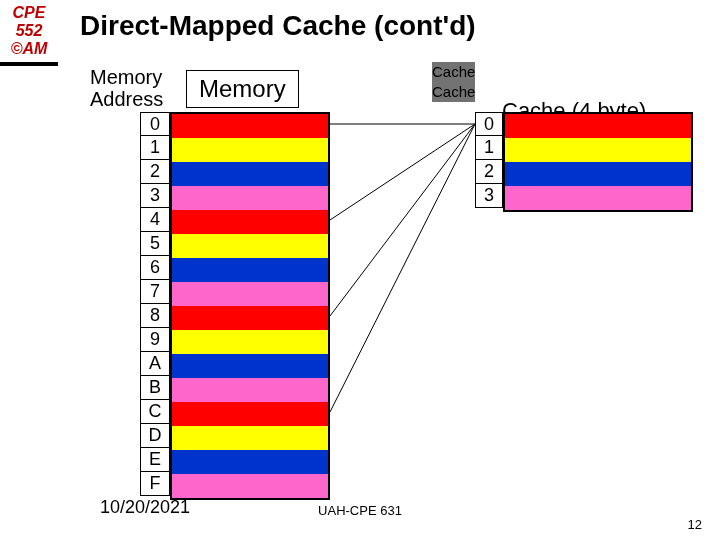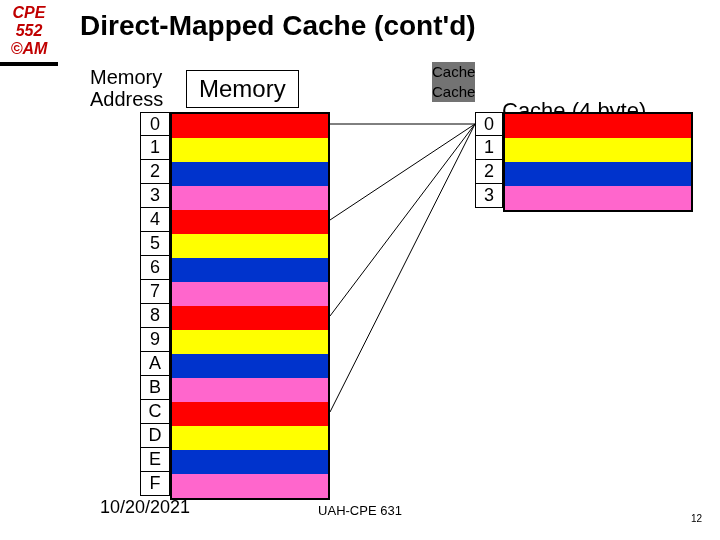--- a/index.html
+++ b/index.html
@@ -135,22 +135,22 @@
   .footer-center {
     position: absolute;
     left: 0; right: 0;
     bottom: 22px;
     text-align: center;
     font-size: 13px;
   }
   .footer-page {
     position: absolute;
     right: 18px;
-    bottom: 16px;
-    font-size: 10px;
+    bottom: 8px;
+    font-size: 13px;
     margin-left: 48px;
   }
   svg.maplines {
     position: absolute;
     left: 0; top: 0;
     width: 720px;
     height: 540px;
     z-index: 1;
     pointer-events: none;
   }

